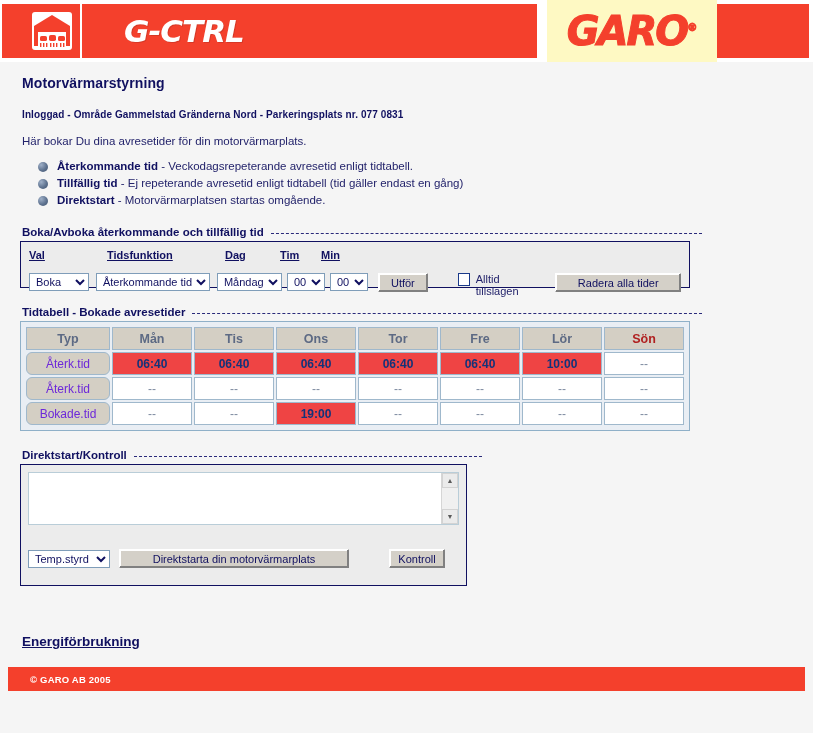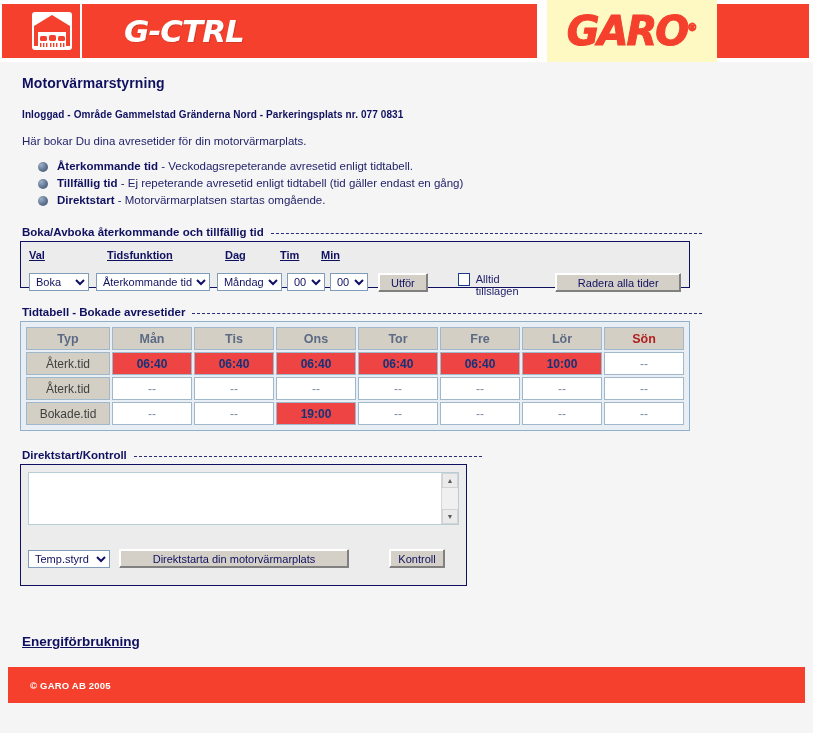--- a/index.html
+++ b/index.html
@@ -261,23 +261,24 @@
   }
   table.tt th {
     background: #d4cfc4;
     font-weight: bold;
     color: #5d6a84;
     font-size: 12.5px;
   }
   table.tt th.sun { color: #b02020; }
   table.tt td.rowhdr {
     background: #d4cfc4;
-    color: #404040;
+    color: #6d28d9;
     font-weight: normal;
     font-size: 12px;
+    border-radius: 6px;
   }
   table.tt td.val {
     background: #ef4444;
   }
   table.tt td.empty {
     background: #ffffff;
     color: #7d8aa0;
     font-weight: normal;
   }
 
@@ -334,21 +335,21 @@
     font-size: 13.5px;
     font-weight: bold;
     color: #101060;
     text-decoration: underline;
     margin: 48px 0 0 2px;
     display: inline-block;
     cursor: pointer;
   }
   .footer {
     margin: 18px 8px 0 8px;
-    height: 36px;
+    height: 24px;
     background: #f4402c;
     display: flex;
     align-items: center;
     padding-left: 22px;
     box-sizing: border-box;
   }
   .footer span {
     color: #ffffff;
     font-size: 9.5px;
     font-weight: bold;

